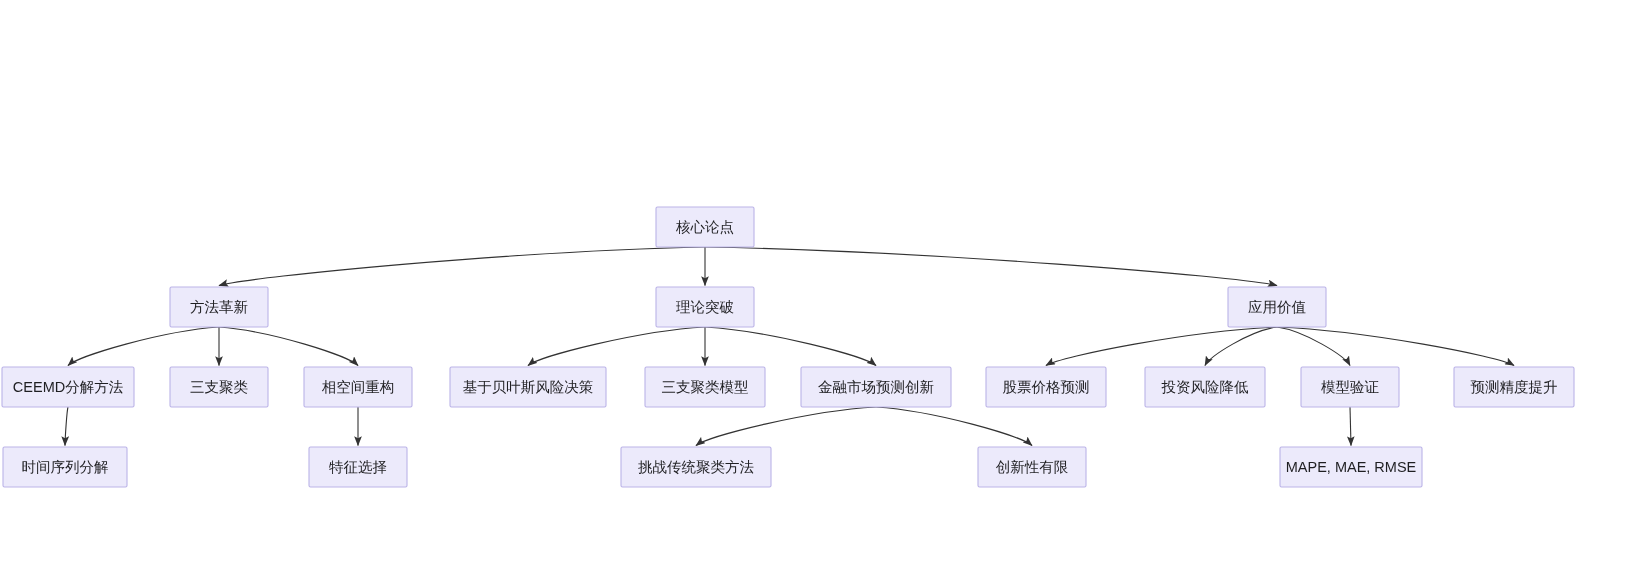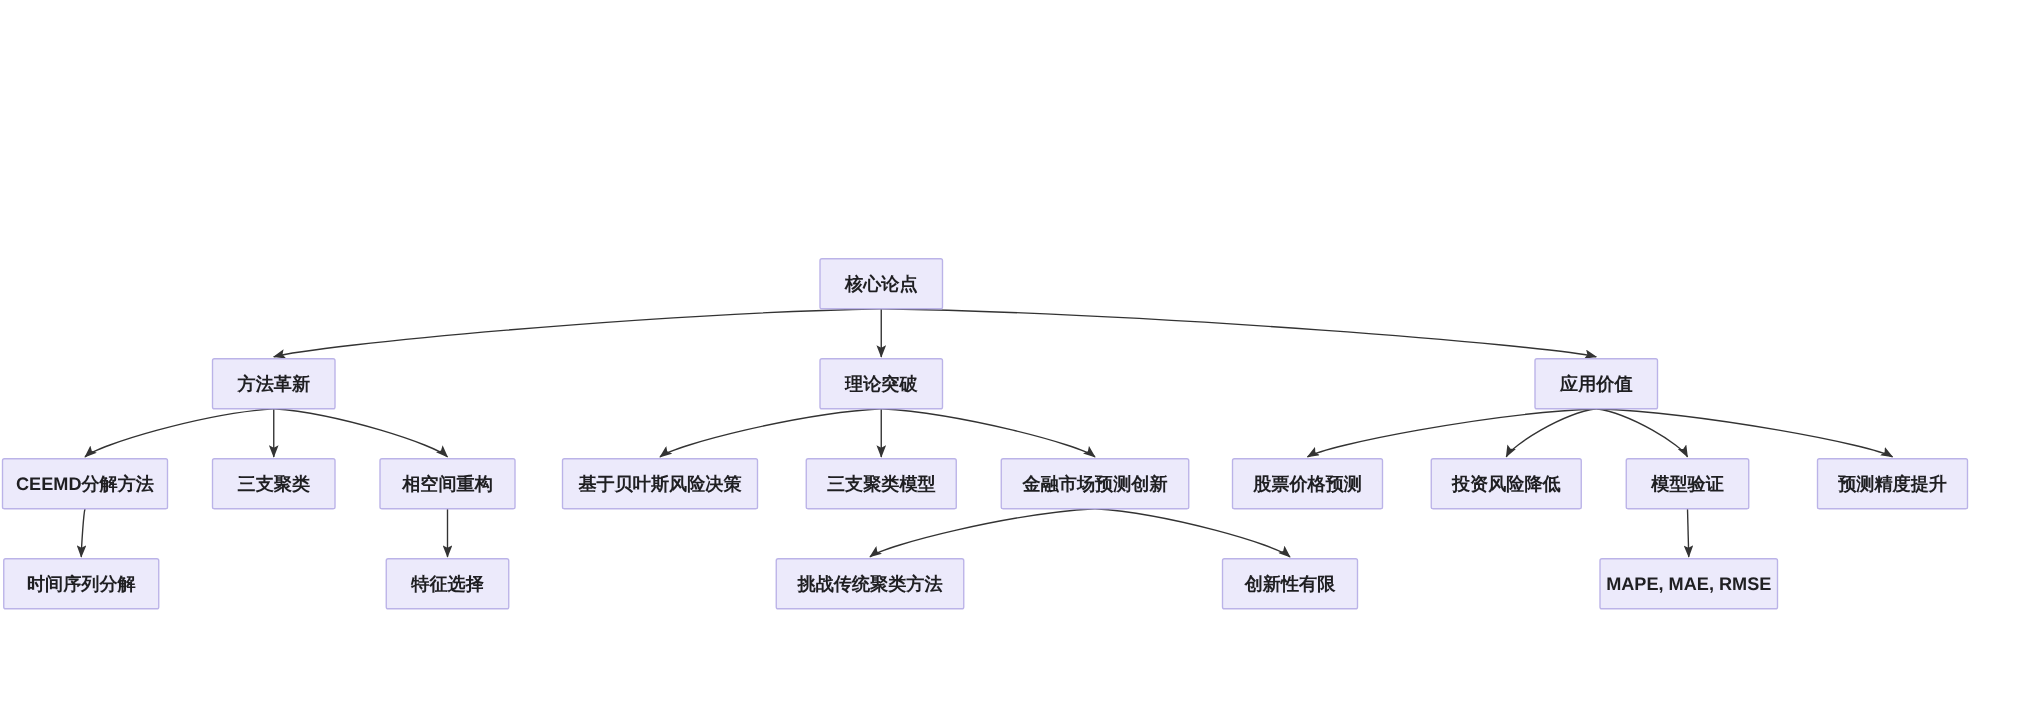--- a/index.html
+++ b/index.html
@@ -11,21 +11,20 @@
     width: 1628px;
     height: 576px;
     overflow: hidden;
     font-family: "Liberation Sans", "DejaVu Sans", sans-serif;
   }
   #flow-root {
     position: relative;
     width: 1628px;
     height: 576px;
     background: #ffffff;
-    font-weight: bold;
   }
   svg#flow-svg {
     position: absolute;
     top: 0;
     left: 0;
     width: 1628px;
     height: 576px;
     display: block;
   }
   .edge-path {

